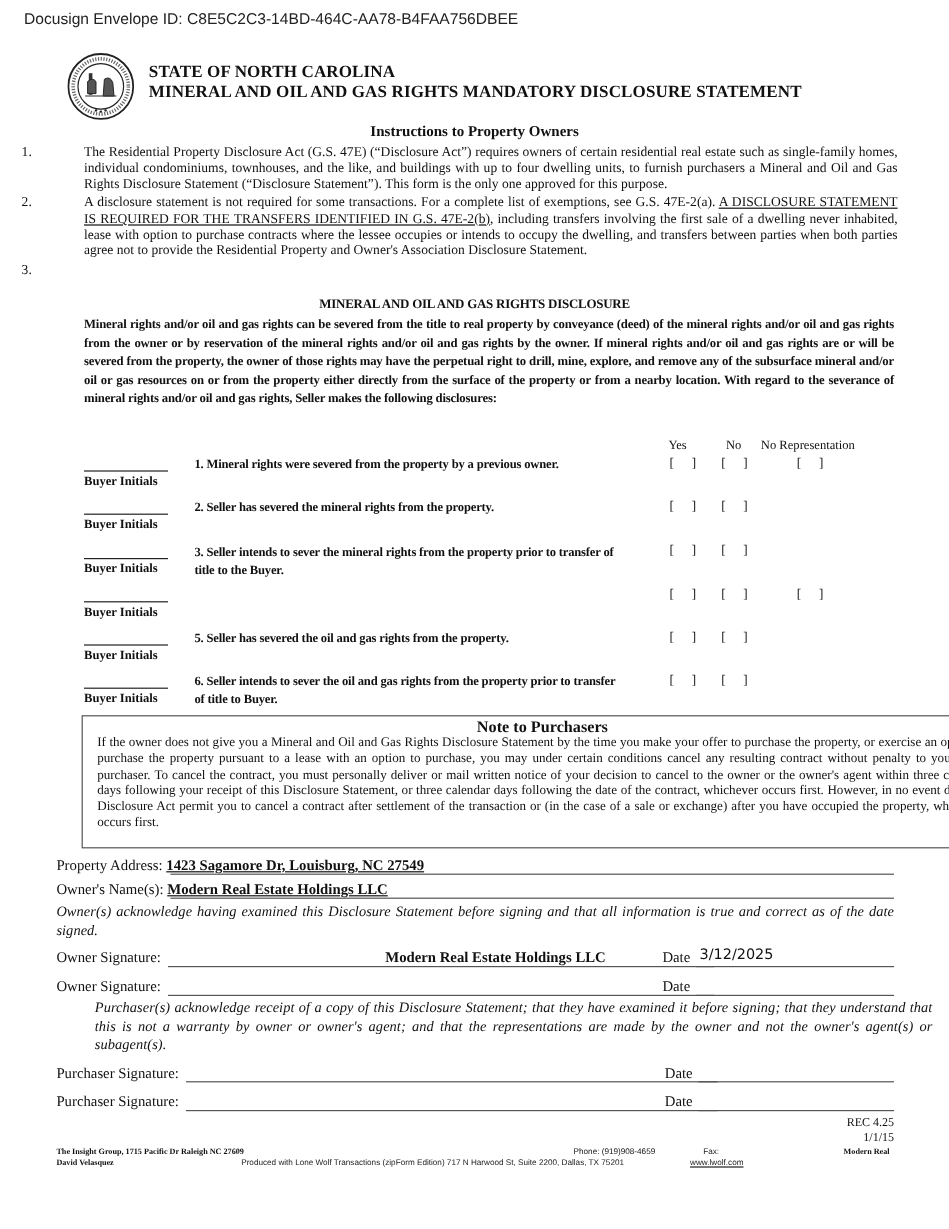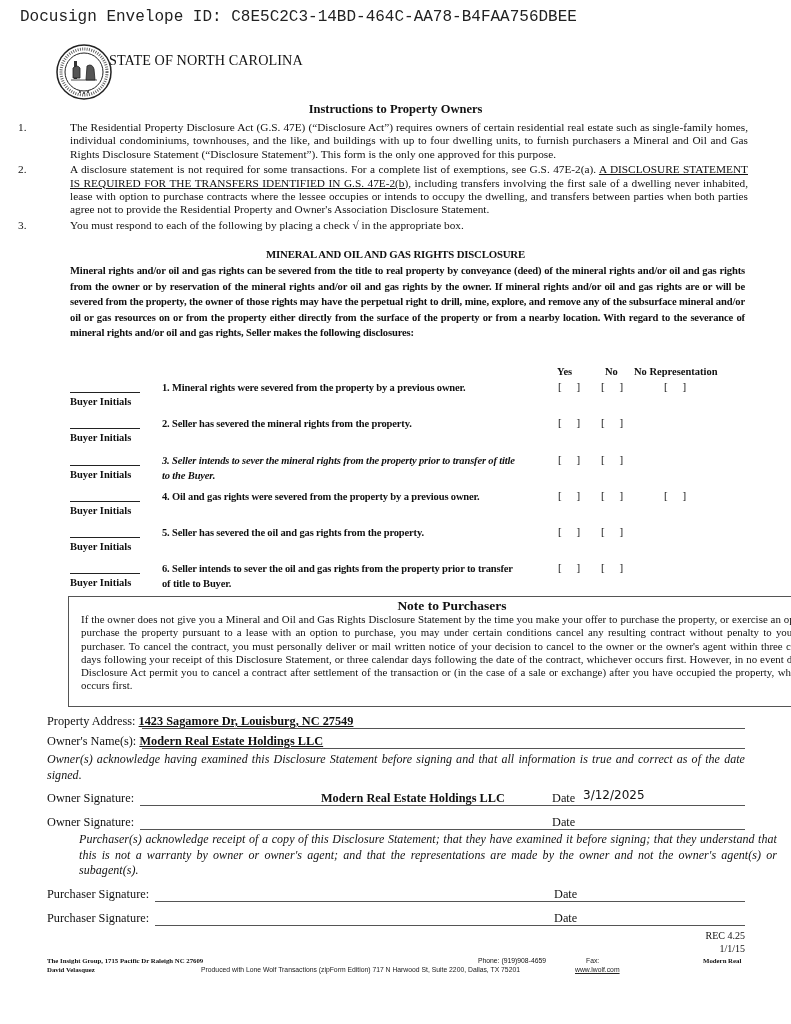--- a/index.html
+++ b/index.html
@@ -1,35 +1,35 @@
 <!DOCTYPE html>
 <html><head>
 <meta charset="utf-8">
 <style>
   * { box-sizing: border-box; margin: 0; padding: 0; }
   html, body { width: 791px; height: 1024px; background: #ffffff; overflow: hidden; }
   body { position: relative; font-family: "Liberation Serif", serif; color: #111; }
 
-  .envelope { position: absolute; left: 20px; top: 8px; font-family: Liberation Mono, monospace; font-size: 16px; color: #222; }
+  .envelope { position: absolute; left: 20px; top: 8px; font-family: Liberation Sans, sans-serif; font-size: 13px; color: #222; }
 
   .seal { position: absolute; left: 56px; top: 44px; width: 56px; height: 56px; }
 
-  .title { position: absolute; left: 109px; top: 52px; font-weight: normal; font-size: 14.2px; line-height: 17px; letter-spacing: 0.1px; }
+  .title { position: absolute; left: 124px; top: 52px; font-weight: bold; font-size: 14.2px; line-height: 17px; letter-spacing: 0.1px; }
 
   .instr-head { position: absolute; left: 0; width: 791px; top: 102px; text-align: center; font-weight: bold; font-size: 12.5px; }
 
   .ol { position: absolute; left: 18px; width: 730px; font-size: 11.3px; line-height: 13.4px; }
   .ol .item { position: relative; padding-left: 52px; text-align: justify; text-align-last: left; margin-bottom: 2px; }
   .ol .num { position: absolute; left: 0; top: 0; }
   .u { font-weight: normal; text-decoration: underline; }
 
   .disc-head { position: absolute; left: 0; width: 791px; top: 248px; text-align: center; font-weight: bold; font-size: 10.8px; letter-spacing: -0.2px; }
   .disc-body { position: absolute; left: 70px; width: 675px; top: 263px; font-weight: bold; font-size: 10.6px; line-height: 15.5px; text-align: justify; text-align-last: left; letter-spacing: -0.15px; }
 
-  .col-head { position: absolute; top: 366px; font-weight: bold; font-size: 10.5px; }
+  .col-head { position: absolute; top: 366px; font-weight: normal; font-size: 10.5px; }
 
   .q-row { position: absolute; left: 0; width: 791px; height: 36px; }
   .initials-line { position: absolute; left: 70px; top: 14px; width: 70px; border-bottom: 1px solid #222; }
   .initials-lbl { position: absolute; left: 70px; top: 18px; font-weight: bold; font-size: 10.5px; }
   .q-text { position: absolute; left: 162px; top: 2px; width: 370px; font-weight: bold; font-size: 10.5px; line-height: 15px; letter-spacing: -0.15px; }
   .cb { position: absolute; top: 2px; font-size: 11px; letter-spacing: 6px; cursor: pointer; }
 
   .note { position: absolute; left: 68px; top: 596px; width: 768px; height: 111px; border: 1.5px solid #555; padding: 1px 12px; }
   .note-title { text-align: center; font-weight: bold; font-size: 13.5px; line-height: 15px; }
   .note-body { font-size: 10.9px; line-height: 13.3px; text-align: justify; text-align-last: left; }
@@ -65,36 +65,36 @@
   <rect x="18" y="17" width="3" height="18" fill="#333"></rect>
   <path d="M15 36 L41 36 M17 24 q4 -4 7 0 l0 10 l-7 0 Z" fill="#555" stroke="#222" stroke-width="0.8"></path>
   <path d="M31 22 q5 -3 7 3 l1 11 l-9 0 Z" fill="#555" stroke="#222" stroke-width="0.8"></path>
   <circle cx="24" cy="48" r="1" fill="#222"></circle>
     <circle cx="28" cy="49" r="1" fill="#222"></circle>
     <circle cx="32" cy="48" r="1" fill="#222"></circle>
 </svg>
 
 <div class="title">
   <div>STATE OF NORTH CAROLINA</div>
+  <div>MINERAL AND OIL AND GAS RIGHTS MANDATORY DISCLOSURE STATEMENT</div>
 </div>
 
 <div class="instr-head">Instructions to Property Owners</div>
 
 <div class="ol" style="top:121px;">
   <div class="item">
     <span class="num">1.</span>
     <span>The Residential Property Disclosure Act (G.S. 47E) (“Disclosure Act”) requires owners of certain residential real estate such as single-family homes,  individual condominiums,  townhouses,  and the like, and buildings with up to four dwelling units, to furnish purchasers a Mineral and Oil and Gas Rights Disclosure Statement (“Disclosure Statement”). This form is the only one approved for this purpose.</span>
   </div>
   <div class="item">
     <span class="num">2.</span>
     <span>A disclosure statement is not required for some transactions. For a complete list of exemptions, see G.S. 47E-2(a). </span><span class="u">A DISCLOSURE STATEMENT IS REQUIRED FOR THE TRANSFERS IDENTIFIED IN G.S. 47E-2(b)</span><span>, including transfers involving the first sale of a dwelling never inhabited, lease with option to purchase contracts where the lessee occupies or intends to occupy the dwelling, and transfers between parties when both parties agree not to provide the Residential Property and Owner's Association Disclosure Statement.</span>
   </div>
   <div class="item">
     <span class="num">3.</span>
-    <span>You must respond to each of the following by placing a check √ in the appropriate box.</span>
   </div>
 </div>
 
 <div class="disc-head">MINERAL AND OIL AND GAS RIGHTS DISCLOSURE</div>
 <div class="disc-body">Mineral rights and/or oil and gas rights can be severed from the title to real property by conveyance (deed) of the mineral rights and/or oil and gas rights from the owner or by reservation of the mineral rights and/or oil and gas rights by the owner. If mineral rights and/or oil and gas rights are or will be severed from the property, the owner of those rights may have the perpetual right to drill, mine, explore, and remove any of the subsurface mineral and/or oil or gas resources on or from the property either directly from the surface of the property or from a nearby location. With regard to the severance of mineral rights and/or oil and gas rights, Seller makes the following disclosures:</div>
 
 <div class="col-head" style="left:557px;">Yes</div>
 <div class="col-head" style="left:605px;">No</div>
 <div class="col-head" style="left:634px;">No Representation</div>
 
@@ -109,28 +109,27 @@
 <div class="q-row" style="top:414px;">
   <div class="initials-line"></div>
   <div class="initials-lbl">Buyer Initials</div>
   <div class="q-text">2. Seller has severed the mineral rights from the property.</div>
   <div class="cb" style="left:558px;">[  ]</div>
   <div class="cb" style="left:601px;">[  ]</div>
 </div>
 <div class="q-row" style="top:451px;">
   <div class="initials-line"></div>
   <div class="initials-lbl">Buyer Initials</div>
-  <div class="q-text" style="width:360px;font-style:italic;">3. Seller intends to sever the mineral rights from the property prior to transfer of title to the Buyer.</div>
+  <div class="q-text" style="width:360px;">3. Seller intends to sever the mineral rights from the property prior to transfer of title to the Buyer.</div>
   <div class="cb" style="left:558px;">[  ]</div>
   <div class="cb" style="left:601px;">[  ]</div>
 </div>
 <div class="q-row" style="top:487px;">
   <div class="initials-line"></div>
   <div class="initials-lbl">Buyer Initials</div>
-  <div class="q-text" style="width:380px;">4. Oil and gas rights were severed from the property by a previous owner.</div>
   <div class="cb" style="left:558px;">[  ]</div>
   <div class="cb" style="left:601px;">[  ]</div>
   <div class="cb" style="left:664px;">[  ]</div>
 </div>
 <div class="q-row" style="top:523px;">
   <div class="initials-line"></div>
   <div class="initials-lbl">Buyer Initials</div>
   <div class="q-text">5. Seller has severed the oil and gas rights from the property.</div>
   <div class="cb" style="left:558px;">[  ]</div>
   <div class="cb" style="left:601px;">[  ]</div>

